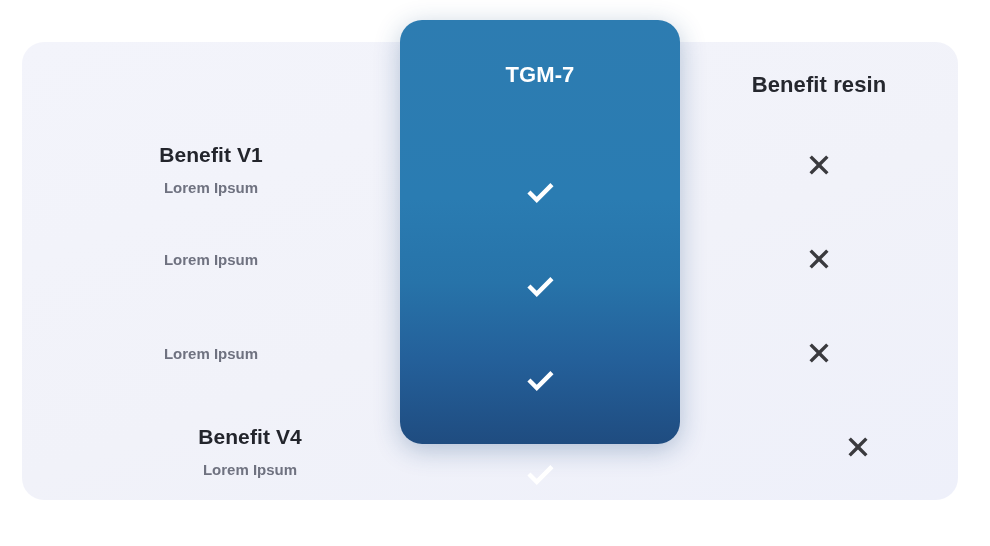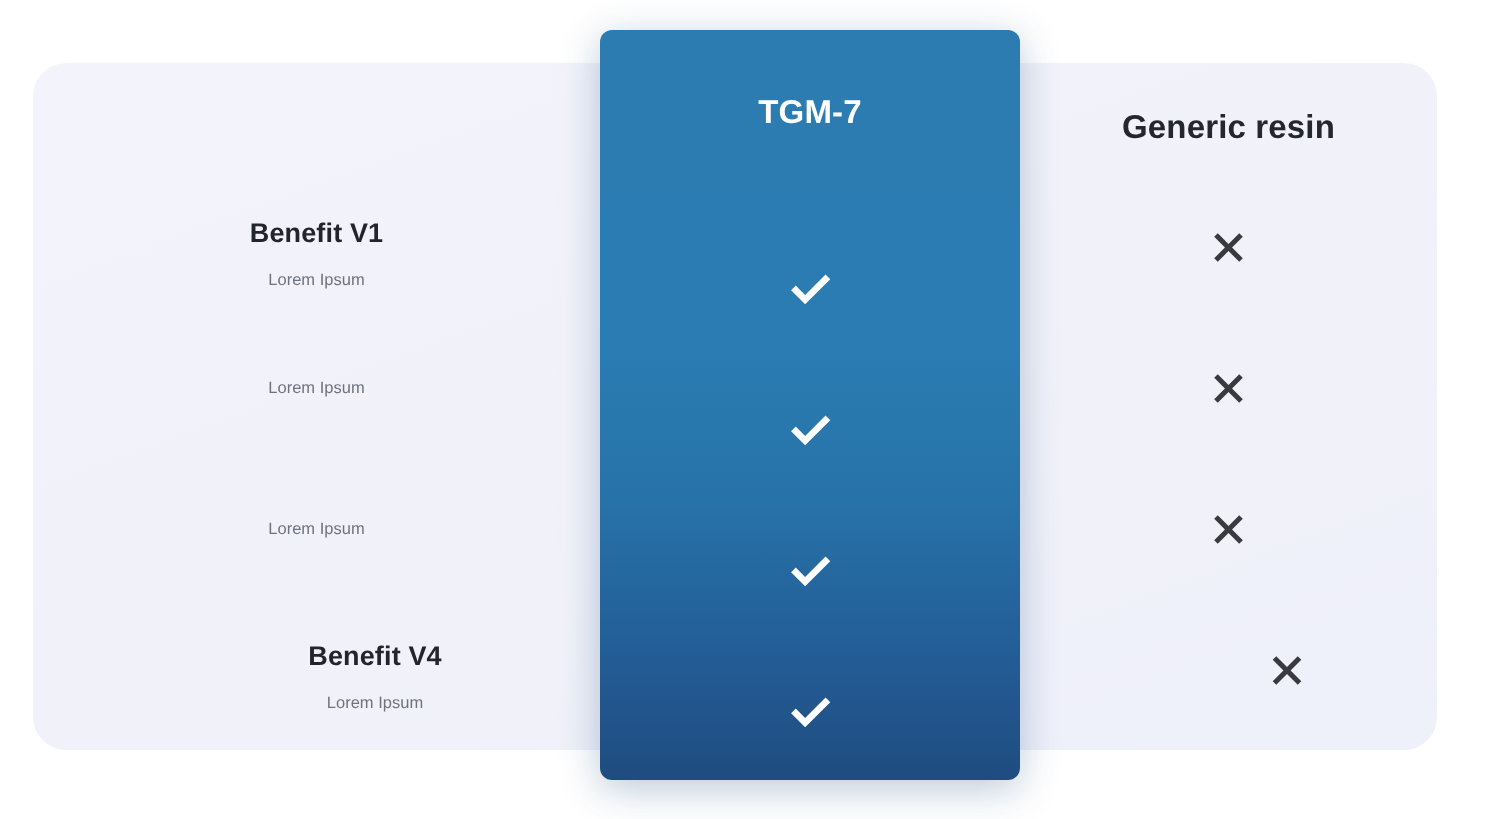--- a/index.html
+++ b/index.html
@@ -73,49 +73,49 @@
 
   
   .row {
     position: absolute;
     left: 0;
     width: 936px;
     height: 94px;
   }
 
   .benefit-title {
-    font-size: 18px;
+    font-size: 21px;
     font-weight: bold;
     color: #23252c;
     line-height: 22px;
     letter-spacing: 0.1px;
   }
   .benefit-sub {
     margin-top: 13px;
-    font-size: 11px;
-    font-weight: normal;
+    font-size: 15px;
+    font-weight: bold;
     color: #6f7280;
     line-height: 17px;
   }
 
   
   .mark {
     display: inline-block;
     line-height: 1;
   }
   .mark svg { display: block; }
 
   
   .highlight {
     position: absolute;
     left: 400px;
     top: 20px;
     width: 280px;
-    height: 500px;
-    border-radius: 8px;
+    height: 424px;
+    border-radius: 22px;
     background: linear-gradient(180deg,
         #2d7cb1 0%,
         #2a7cb2 42%,
         #2773a9 62%,
         #24609a 80%,
         #1f4c80 100%);
     box-shadow: 0 6px 26px rgba(31, 76, 128, 0.30);
   }
 
   .highlight-head {
@@ -145,21 +145,21 @@
 
   <div class="panel"></div>
 
   <div class="grid">
 
     <div class="header-row">
       <div class="col-benefit" style="top:30px;">
         <span class="head-label"></span>
       </div>
       <div class="col-secondary" style="top:30px;">
-        <span class="head-label">Generic resin</span>
+        <span class="head-label">Benefit resin</span>
       </div>
     </div>
 
     <div class="row" style="top:88px;">
       <div class="col-benefit" style="top:14px;">
         <div class="benefit-title">Benefit V1</div>
         <div class="benefit-sub">Lorem Ipsum</div>
       </div>
       <div class="col-secondary" style="top:22px;">
         <span class="mark">

